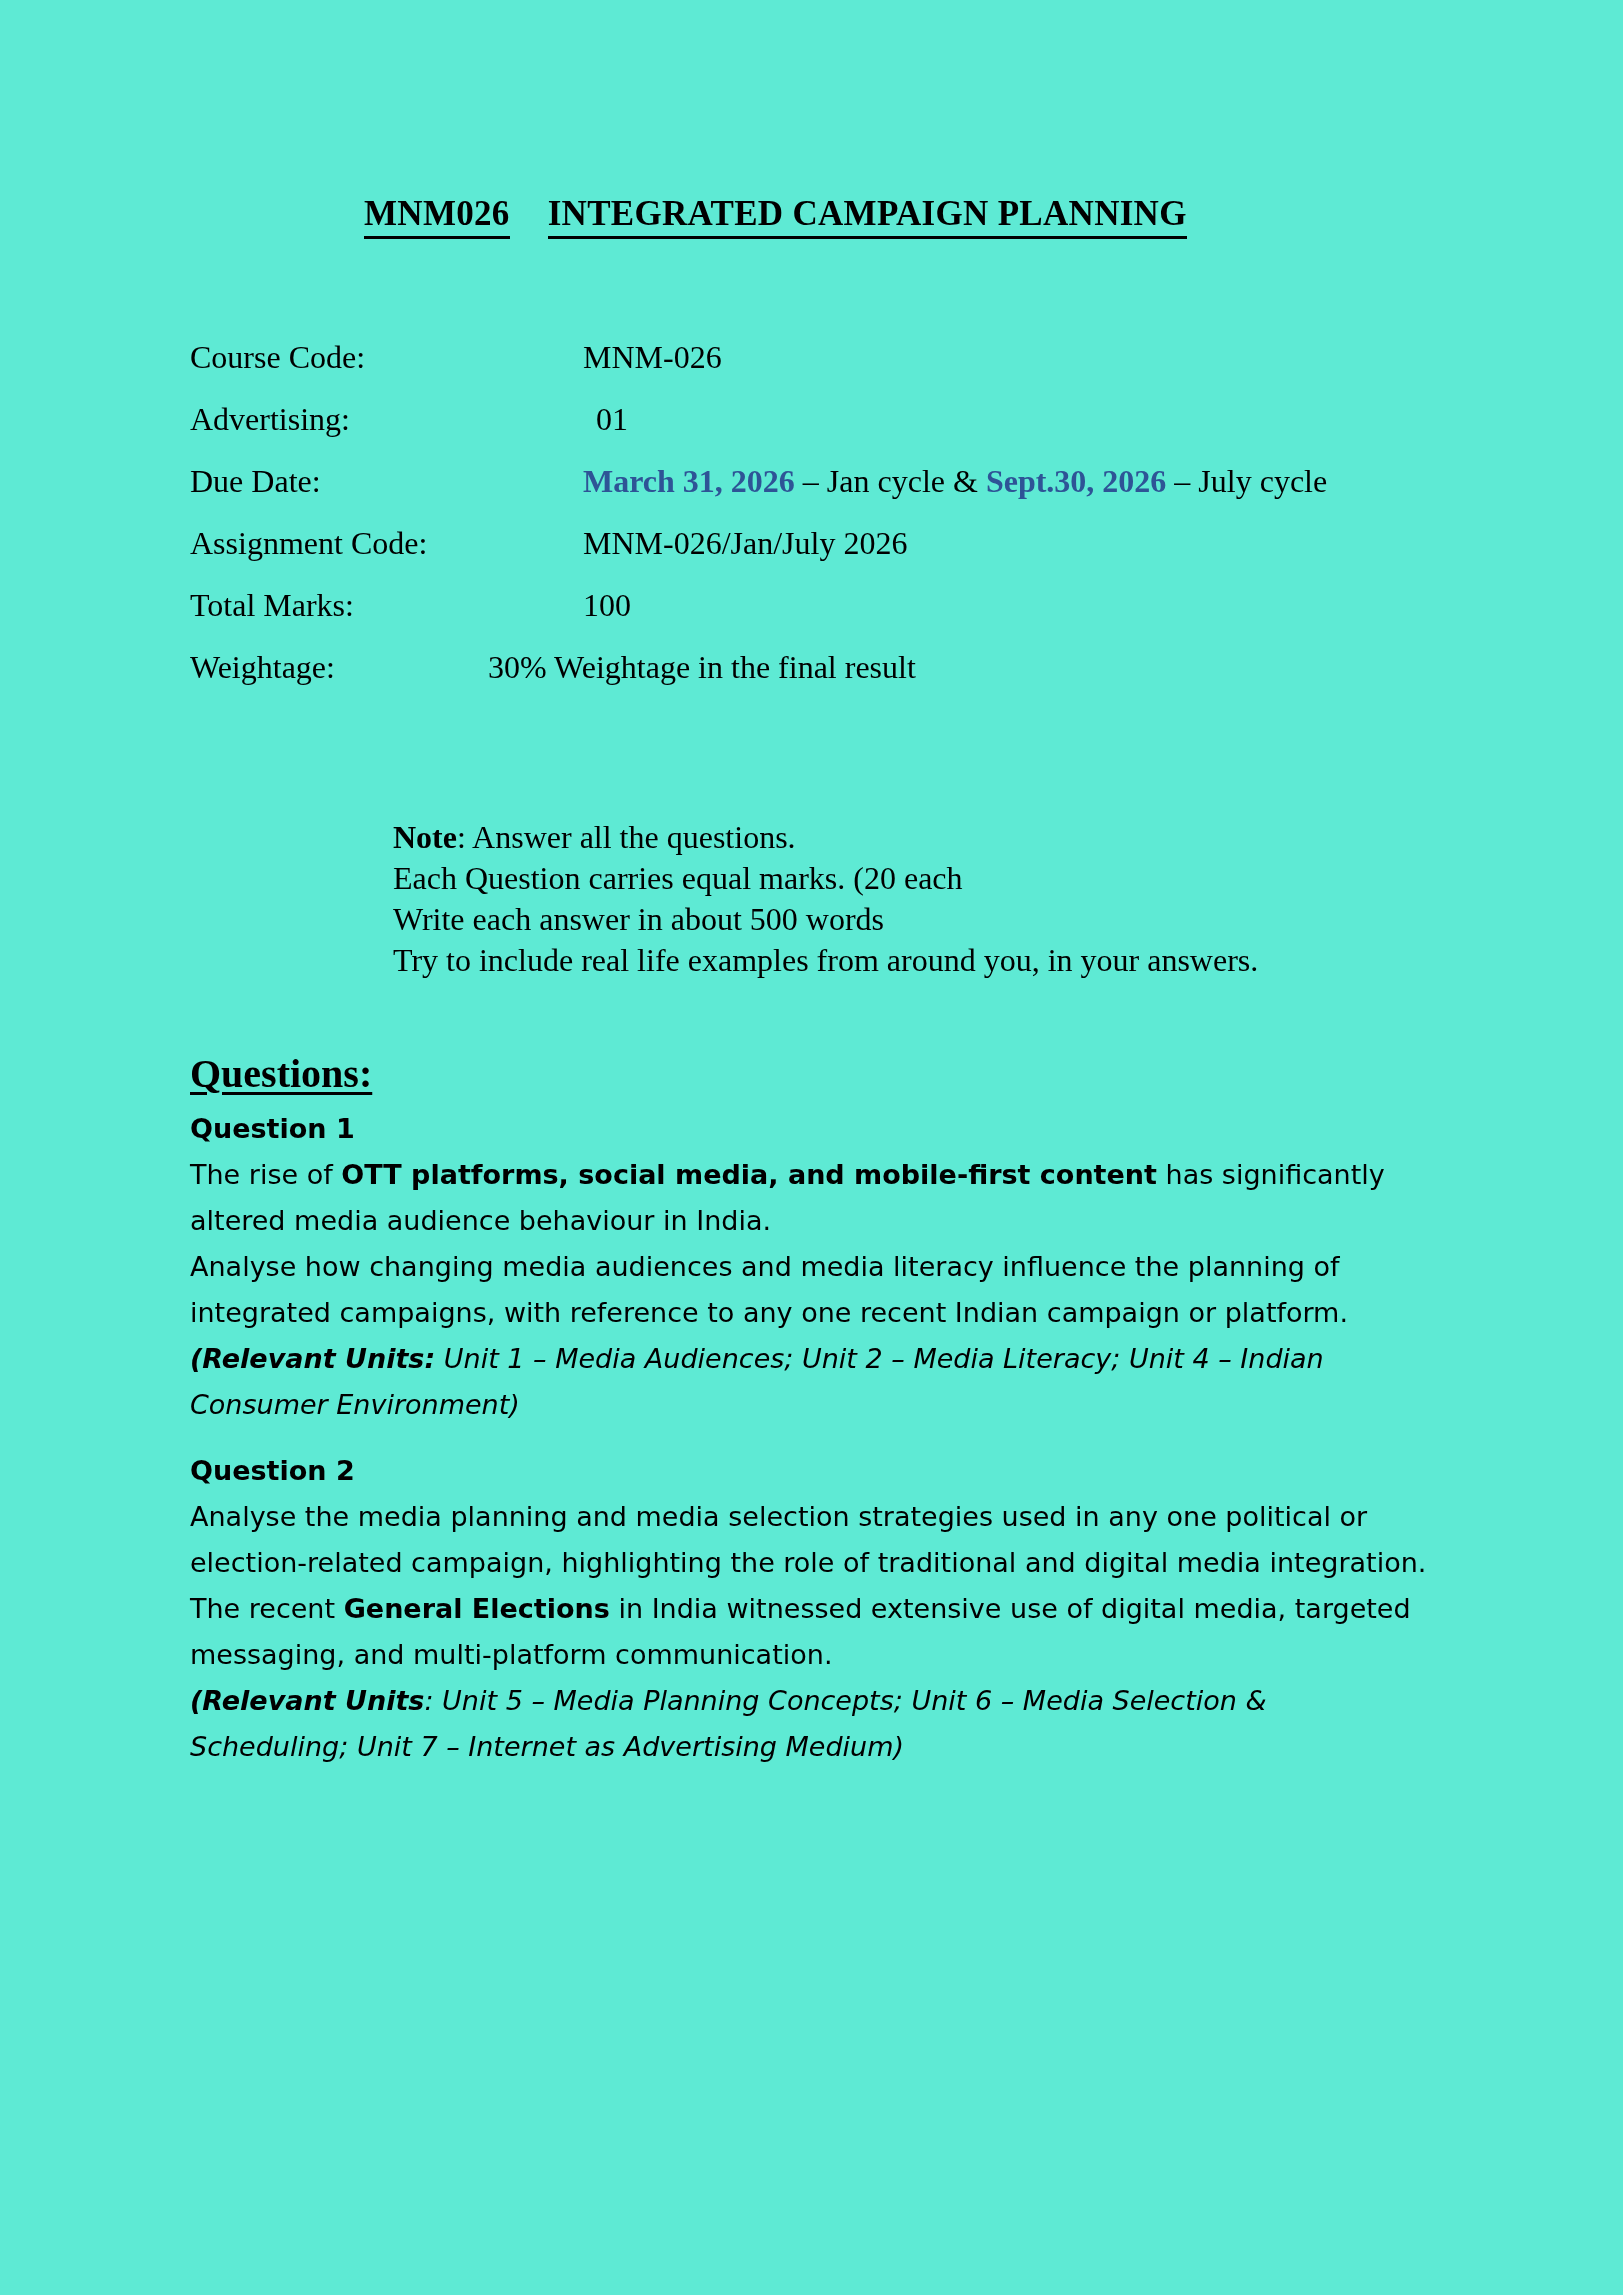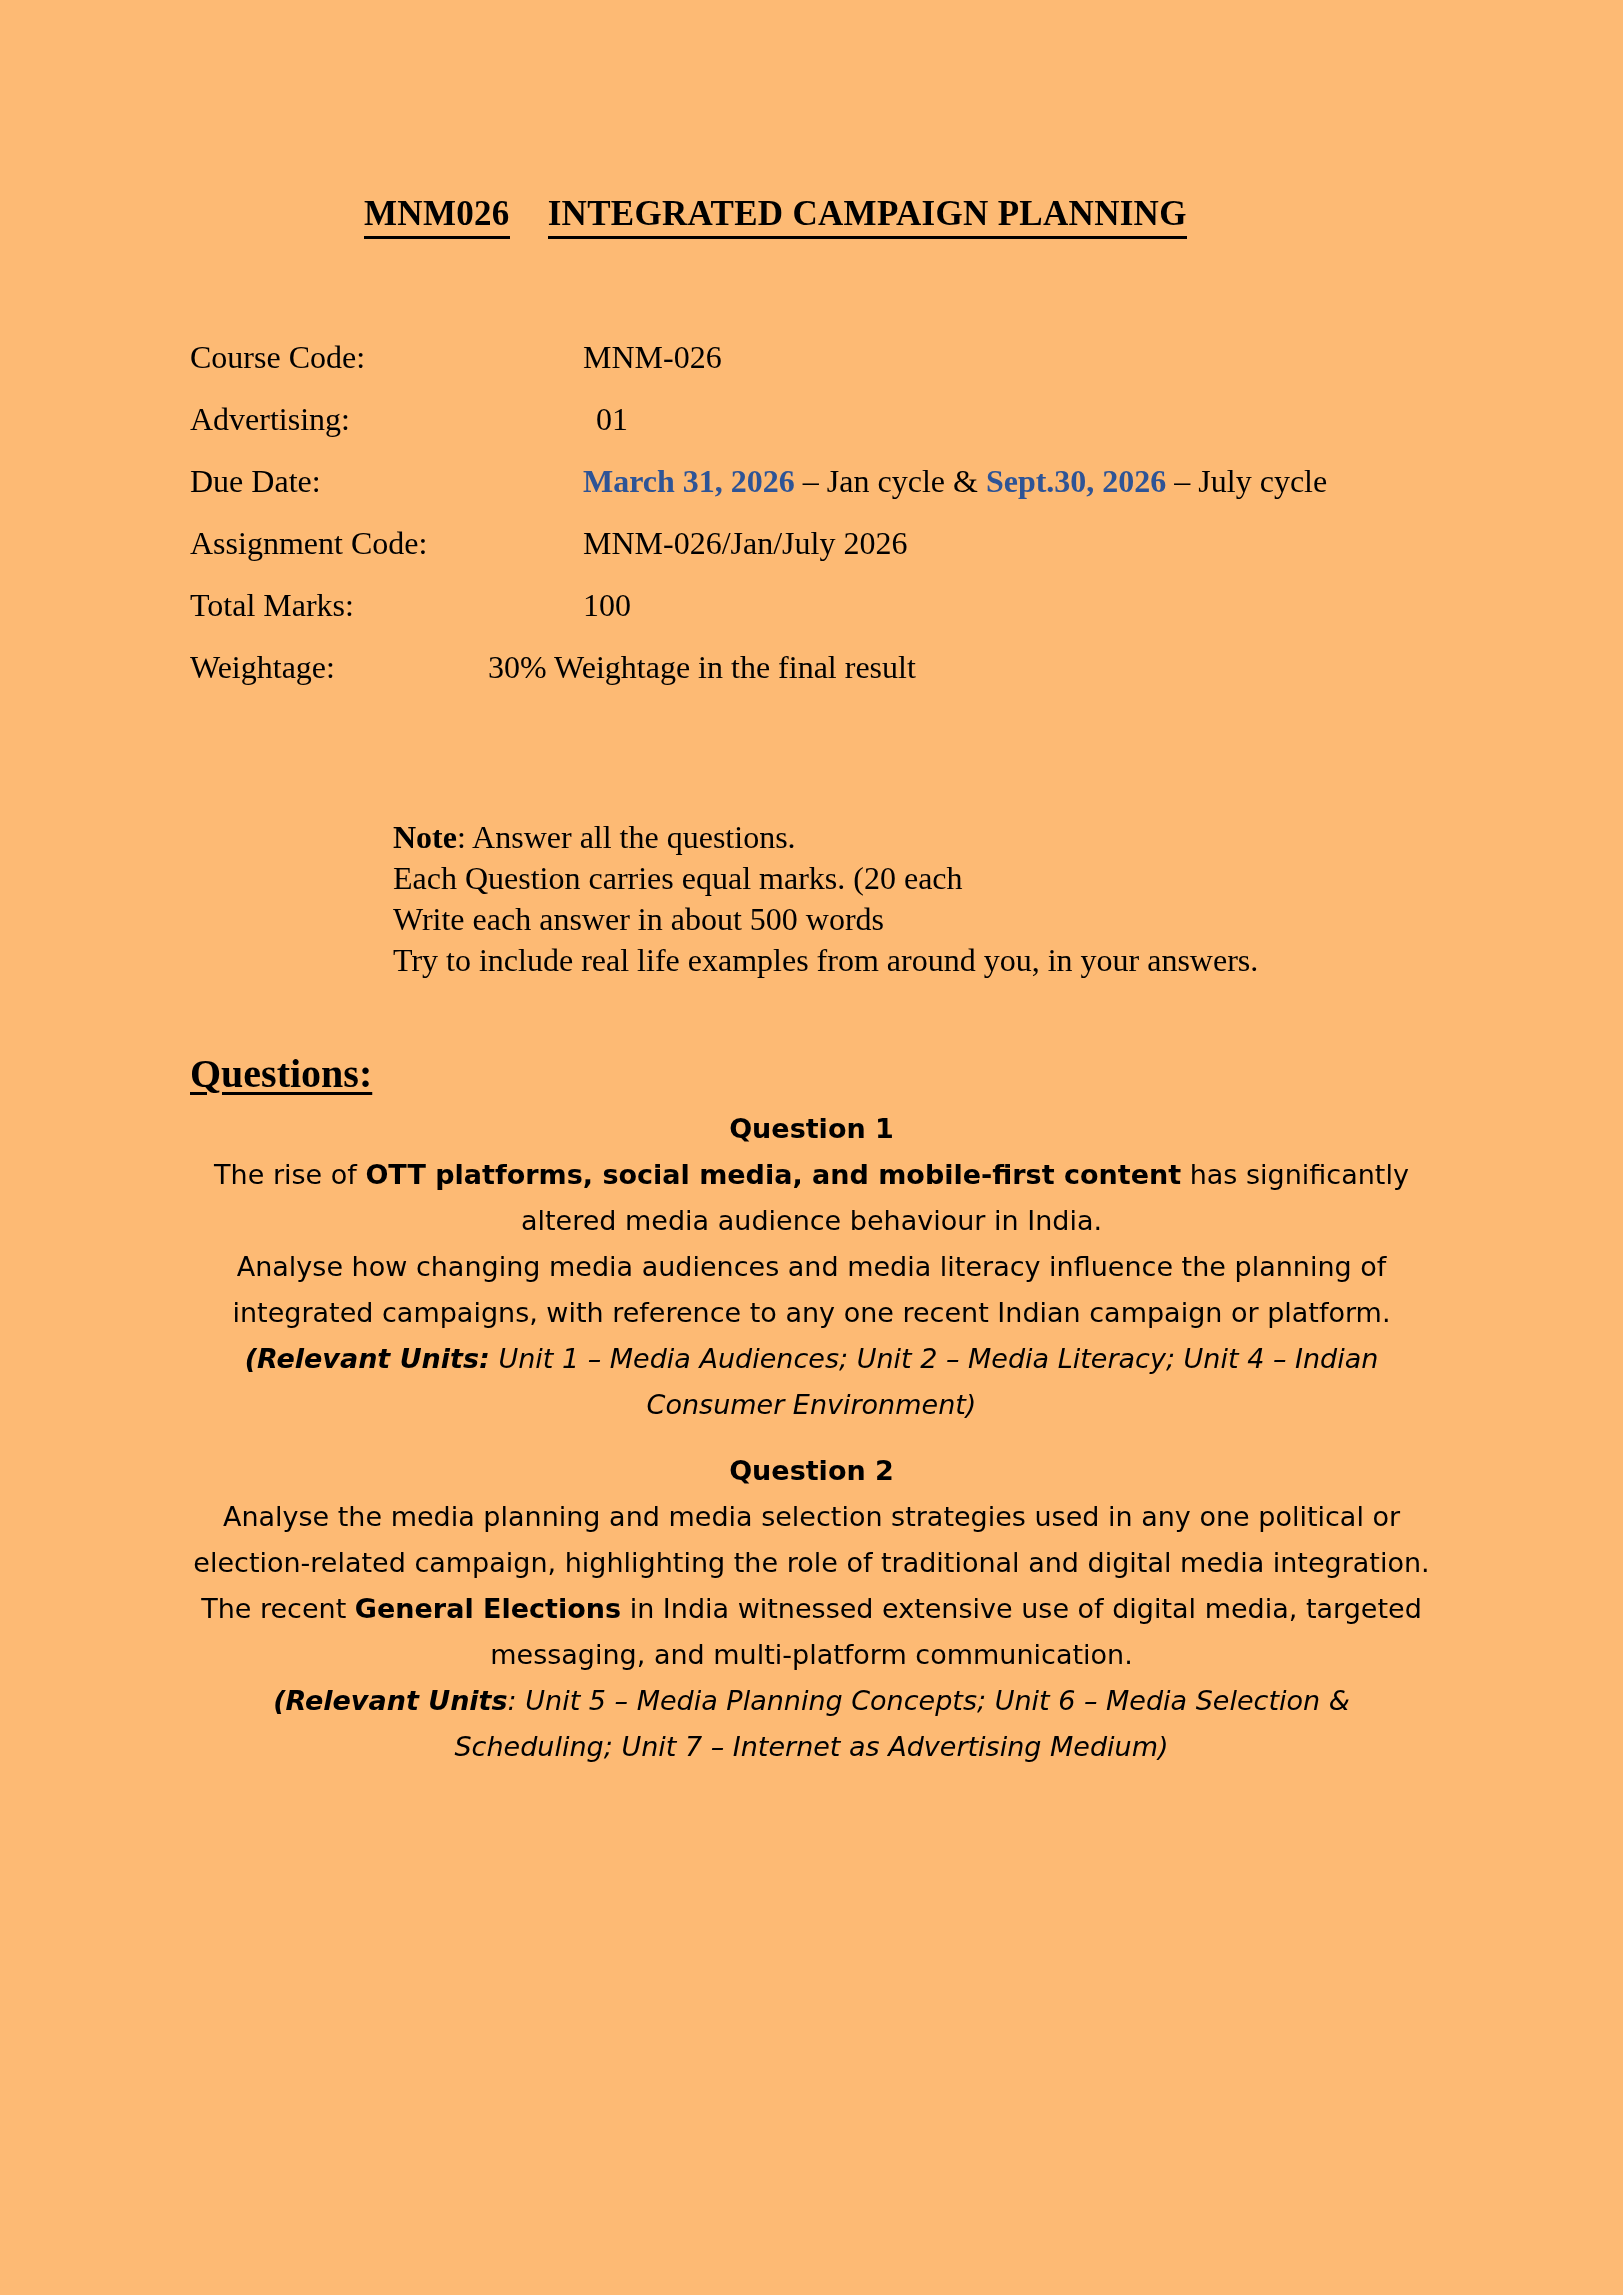--- a/index.html
+++ b/index.html
@@ -15,21 +15,21 @@
     color: #000000;
     overflow: hidden;
   }
 
   .page {
     position: absolute;
     left: 0;
     top: 0;
     width: 1623px;
     height: 2295px;
-    background: #fdba74;
+    background: #5eead4;
   }
 
   
   .title-row {
     position: absolute;
     left: 364px;
     top: 194px;
     white-space: nowrap;
     font-family: "Liberation Serif", "DejaVu Serif", serif;
     font-weight: bold;
@@ -109,21 +109,20 @@
   
   .qwrap {
     position: absolute;
     left: 190px;
     top: 1106px;
     width: 1243px;
     font-family: "DejaVu Sans", "Liberation Sans", sans-serif;
     font-size: 27px;
     line-height: 46px;
     color: #000;
-    text-align: center;
   }
   .q-block { margin-bottom: 19.6px; }
   .q-title {
     font-weight: bold;
     font-size: 27px;
   }
   .q-para { }
   .q-italic { font-style: italic; }
   .q-bold { font-weight: bold; }
   .q-bold-italic { font-weight: bold; font-style: italic; }

